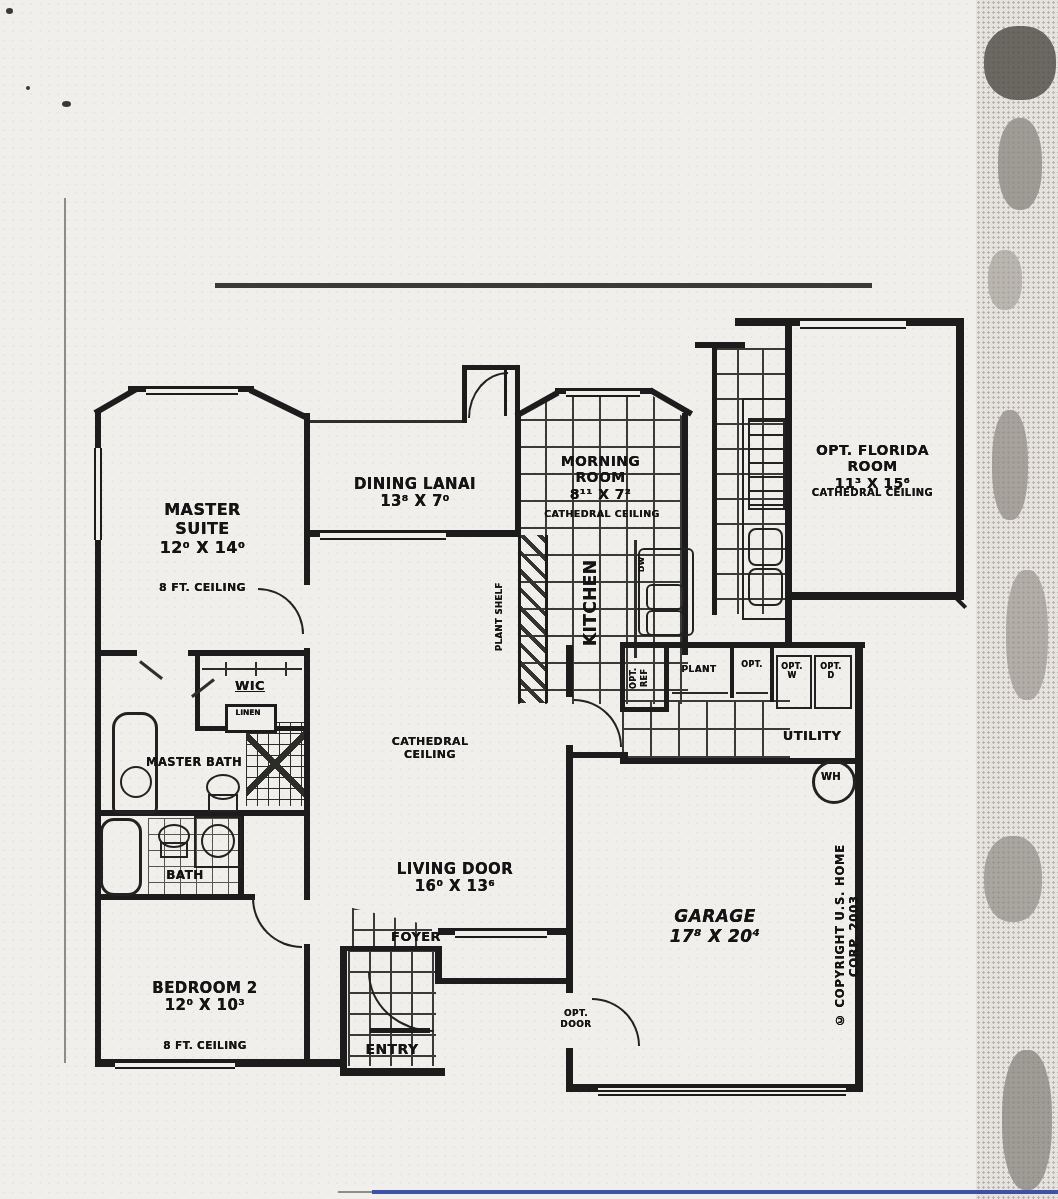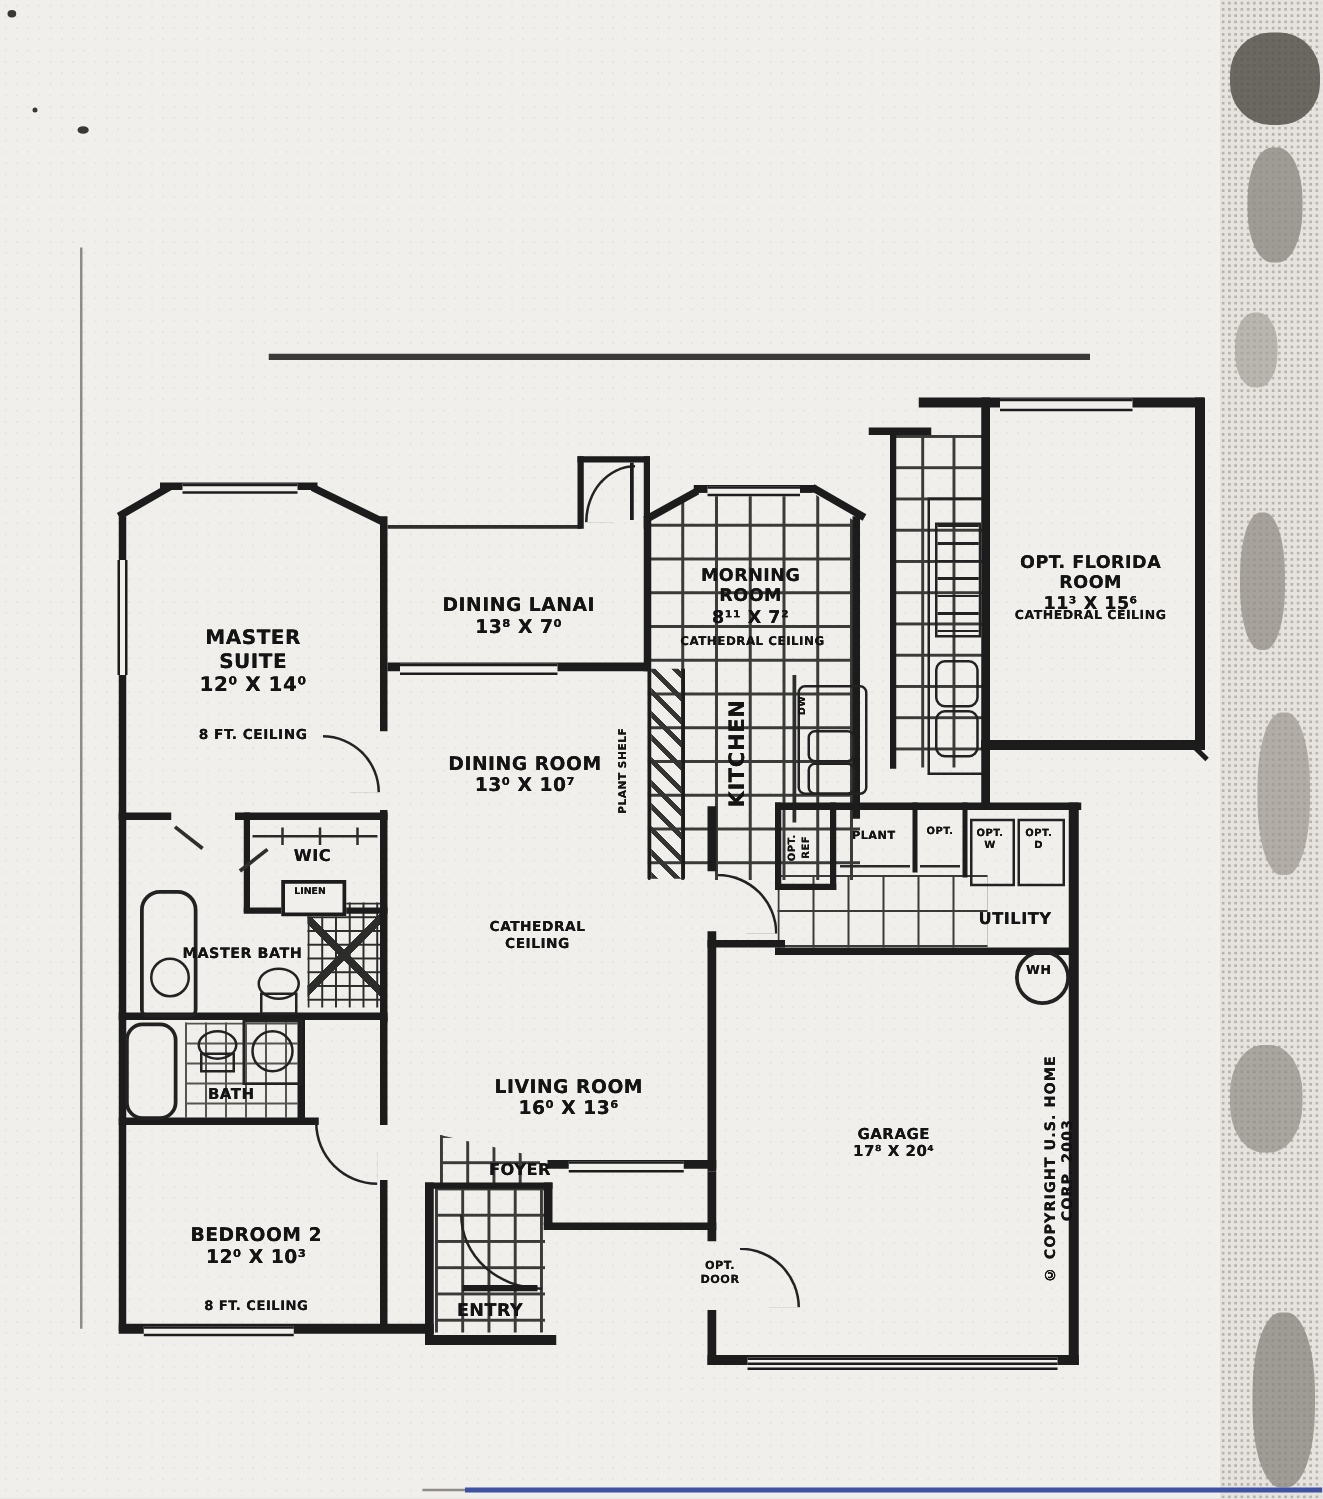--- a/index.html
+++ b/index.html
@@ -260,53 +260,49 @@
   </div>
   <div class="lbl" style="left:528px;top:508px;width:148px;font-size:9.5px;">CATHEDRAL CEILING</div>
 
   <div class="lbl" style="left:795px;top:425px;width:155px;font-size:14px;">
     <span>OPT. FLORIDA
 ROOM</span>
     <span class="dims">11³ X 15⁶</span>
   </div>
   <div class="lbl" style="left:800px;top:487px;width:145px;font-size:10px;">CATHEDRAL CEILING</div>
 
-  <div class="lbl" style="left:350px;top:585px;width:140px;font-size:15px;">
-    <span>DINING ROOM</span>
-    <span class="dims">13⁰ X 10⁷</span>
-  </div>
 
   <div class="lbl vert" style="left:580px;top:545px;height:115px;font-size:17px;">KITCHEN</div>
   <div class="lbl vert" style="left:494px;top:578px;height:78px;font-size:8.5px;">PLANT SHELF</div>
   <div class="lbl vert" style="left:638px;top:550px;height:28px;font-size:7.5px;">DW</div>
 
-  <div class="lbl" style="left:222px;top:678px;width:56px;font-size:13px;">WIC</div>
+  <div class="lbl" style="left:222px;top:678px;width:56px;font-size:13px;text-decoration:underline;">WIC</div>
   <div class="lbl" style="left:227px;top:709px;width:42px;font-size:7.5px;letter-spacing:0;">LINEN</div>
   <div class="lbl" style="left:138px;top:756px;width:112px;font-size:11.5px;">MASTER BATH</div>
 
   <div class="lbl" style="left:365px;top:736px;width:130px;font-size:11px;">CATHEDRAL CEILING</div>
   <div class="lbl" style="left:380px;top:843px;width:150px;font-size:15px;">
-    <span>LIVING ROOM</span>
+    <span>LIVING DOOR</span>
     <span class="dims">16⁰ X 13⁶</span>
   </div>
 
   <div class="lbl" style="left:152px;top:868px;width:66px;font-size:12px;">BATH</div>
 
   <div class="lbl" style="left:130px;top:962px;width:150px;font-size:15px;">
     <span>BEDROOM 2</span>
     <span class="dims">12⁰ X 10³</span>
     <span class="ceil" style="font-size:10.5px;">8 FT. CEILING</span>
   </div>
 
   <div class="lbl" style="left:380px;top:929px;width:72px;font-size:13px;">FOYER</div>
   <div class="lbl" style="left:350px;top:1041px;width:84px;font-size:14px;">ENTRY</div>
   <div class="lbl" style="left:548px;top:1008px;width:56px;font-size:9px;">OPT.
 DOOR</div>
 
-  <div class="lbl" style="left:650px;top:886px;width:130px;font-size:12px;">
+  <div class="lbl" style="left:650px;top:886px;width:130px;font-size:17px;font-style:italic;">
     <span>GARAGE</span>
     <span class="dims">17⁸ X 20⁴</span>
   </div>
 
   <div class="lbl vert" style="left:628px;top:652px;height:52px;font-size:8px;line-height:1.4;">OPT.
 REF</div>
   <div class="lbl" style="left:668px;top:664px;width:62px;font-size:9px;">PLANT</div>
   <div class="lbl" style="left:734px;top:660px;width:36px;font-size:8px;">OPT.</div>
   <div class="lbl" style="left:777px;top:662px;width:30px;font-size:8px;">OPT.
 W</div>

